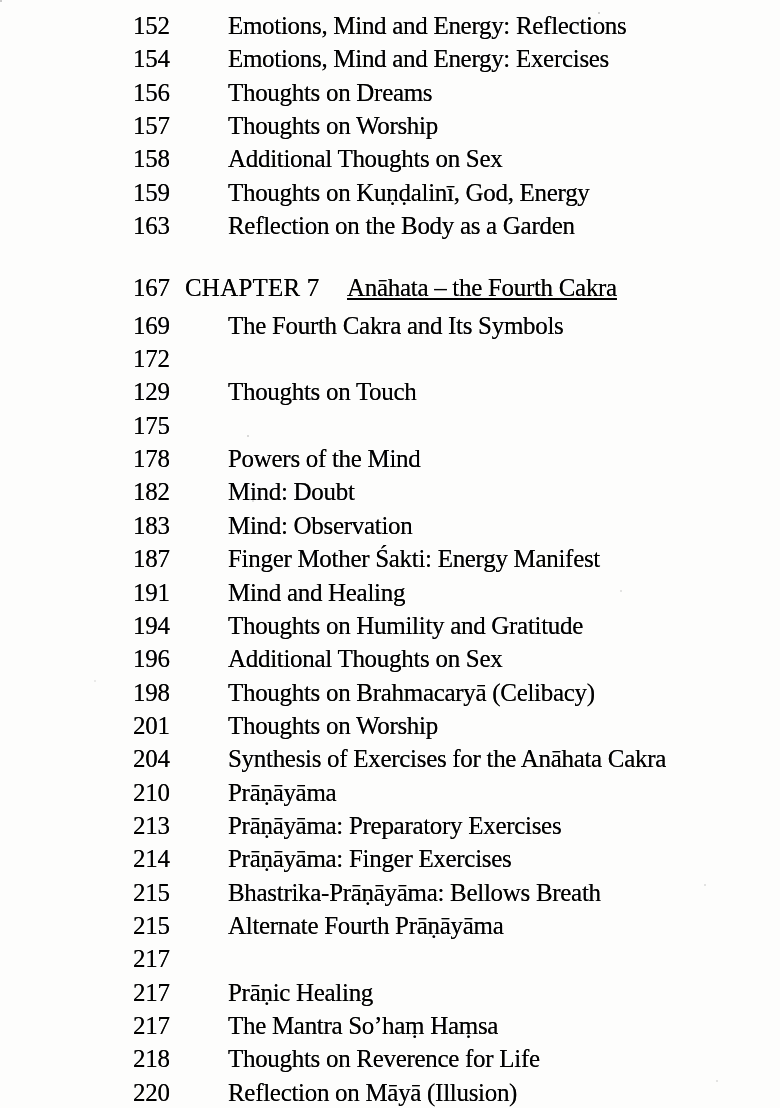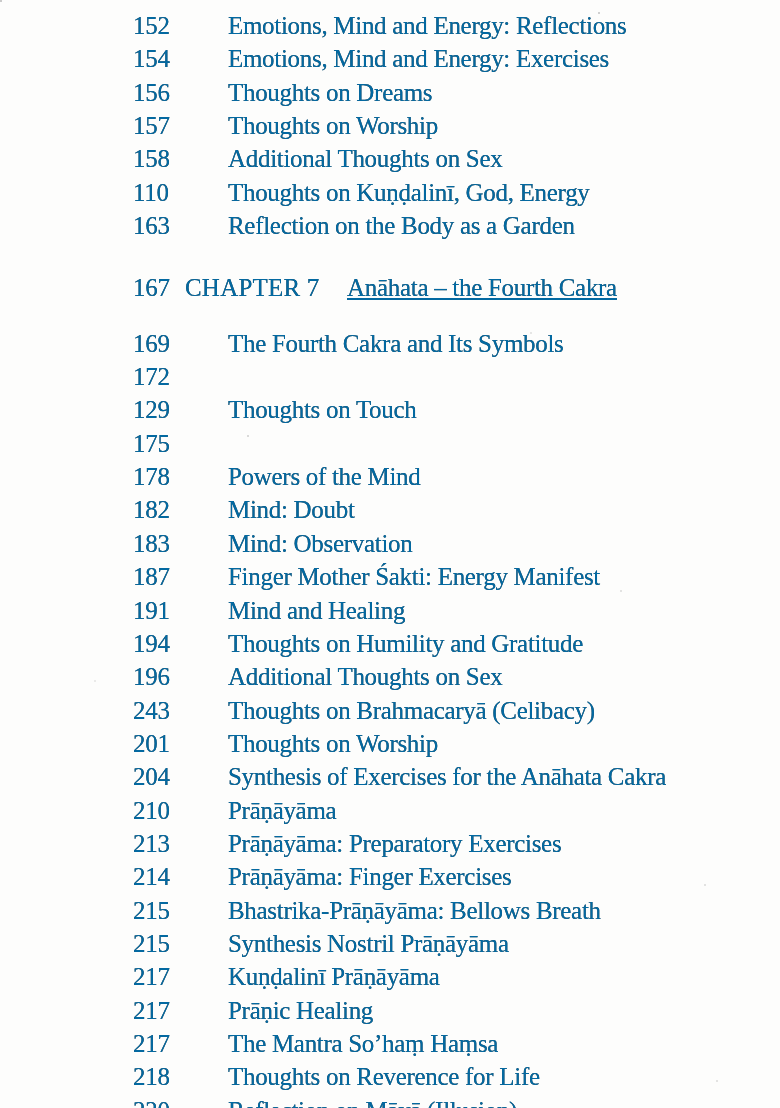--- a/index.html
+++ b/index.html
@@ -8,21 +8,21 @@
     background: #e8e8e8;
   }
   .page {
     position: relative;
     width: 780px;
     height: 1108px;
     margin: 0 auto;
     background: #fdfdfc;
     overflow: hidden;
     font-family: "Liberation Serif", "DejaVu Serif", serif;
-    color: #0369a1;
+    color: #000000;
     box-sizing: border-box;
     padding-top: 9px;
   }
   
   .page::after {
     content: "";
     position: absolute;
     left: 0; top: 0;
     width: 2px; height: 2px;
     border-radius: 50%;
@@ -52,21 +52,21 @@
     padding-left: 133px;
     box-sizing: content-box;
   }
   .toc-row .title {
     flex: 1 1 auto;
   }
   .chapter-row {
     display: flex;
     align-items: baseline;
     margin-top: 29px;
-    margin-bottom: 22px;
+    margin-bottom: 4px;
     line-height: 33.35px;
     font-size: 25px;
     letter-spacing: -0.3px;
     text-shadow: 0 0 0.5px rgba(10,10,10,0.75);
     white-space: nowrap;
   }
   .chapter-row .chap-num {
     flex: 0 0 52px;
     padding-left: 133px;
   }
@@ -100,21 +100,21 @@
         </div>
         <div class="toc-row">
           <span class="num">157</span>
           <span class="title">Thoughts on Worship</span>
         </div>
         <div class="toc-row">
           <span class="num">158</span>
           <span class="title">Additional Thoughts on Sex</span>
         </div>
         <div class="toc-row">
-          <span class="num">110</span>
+          <span class="num">159</span>
           <span class="title">Thoughts on Kuṇḍalinī, God, Energy</span>
         </div>
         <div class="toc-row">
           <span class="num">163</span>
           <span class="title">Reflection on the Body as a Garden</span>
         </div>
       </div>
 
     <div class="chapter-row">
       <span class="chap-num">167</span>
@@ -159,21 +159,21 @@
         </div>
         <div class="toc-row">
           <span class="num">194</span>
           <span class="title">Thoughts on Humility and Gratitude</span>
         </div>
         <div class="toc-row">
           <span class="num">196</span>
           <span class="title">Additional Thoughts on Sex</span>
         </div>
         <div class="toc-row">
-          <span class="num">243</span>
+          <span class="num">198</span>
           <span class="title">Thoughts on Brahmacaryā (Celibacy)</span>
         </div>
         <div class="toc-row">
           <span class="num">201</span>
           <span class="title">Thoughts on Worship</span>
         </div>
         <div class="toc-row">
           <span class="num">204</span>
           <span class="title">Synthesis of Exercises for the Anāhata Cakra</span>
         </div>
@@ -188,25 +188,24 @@
         <div class="toc-row">
           <span class="num">214</span>
           <span class="title">Prāṇāyāma: Finger Exercises</span>
         </div>
         <div class="toc-row">
           <span class="num">215</span>
           <span class="title">Bhastrika-Prāṇāyāma: Bellows Breath</span>
         </div>
         <div class="toc-row">
           <span class="num">215</span>
-          <span class="title">Synthesis Nostril Prāṇāyāma</span>
+          <span class="title">Alternate Fourth Prāṇāyāma</span>
         </div>
         <div class="toc-row">
           <span class="num">217</span>
-          <span class="title">Kuṇḍalinī Prāṇāyāma</span>
         </div>
         <div class="toc-row">
           <span class="num">217</span>
           <span class="title">Prāṇic Healing</span>
         </div>
         <div class="toc-row">
           <span class="num">217</span>
           <span class="title">The Mantra So’haṃ Haṃsa</span>
         </div>
         <div class="toc-row">

